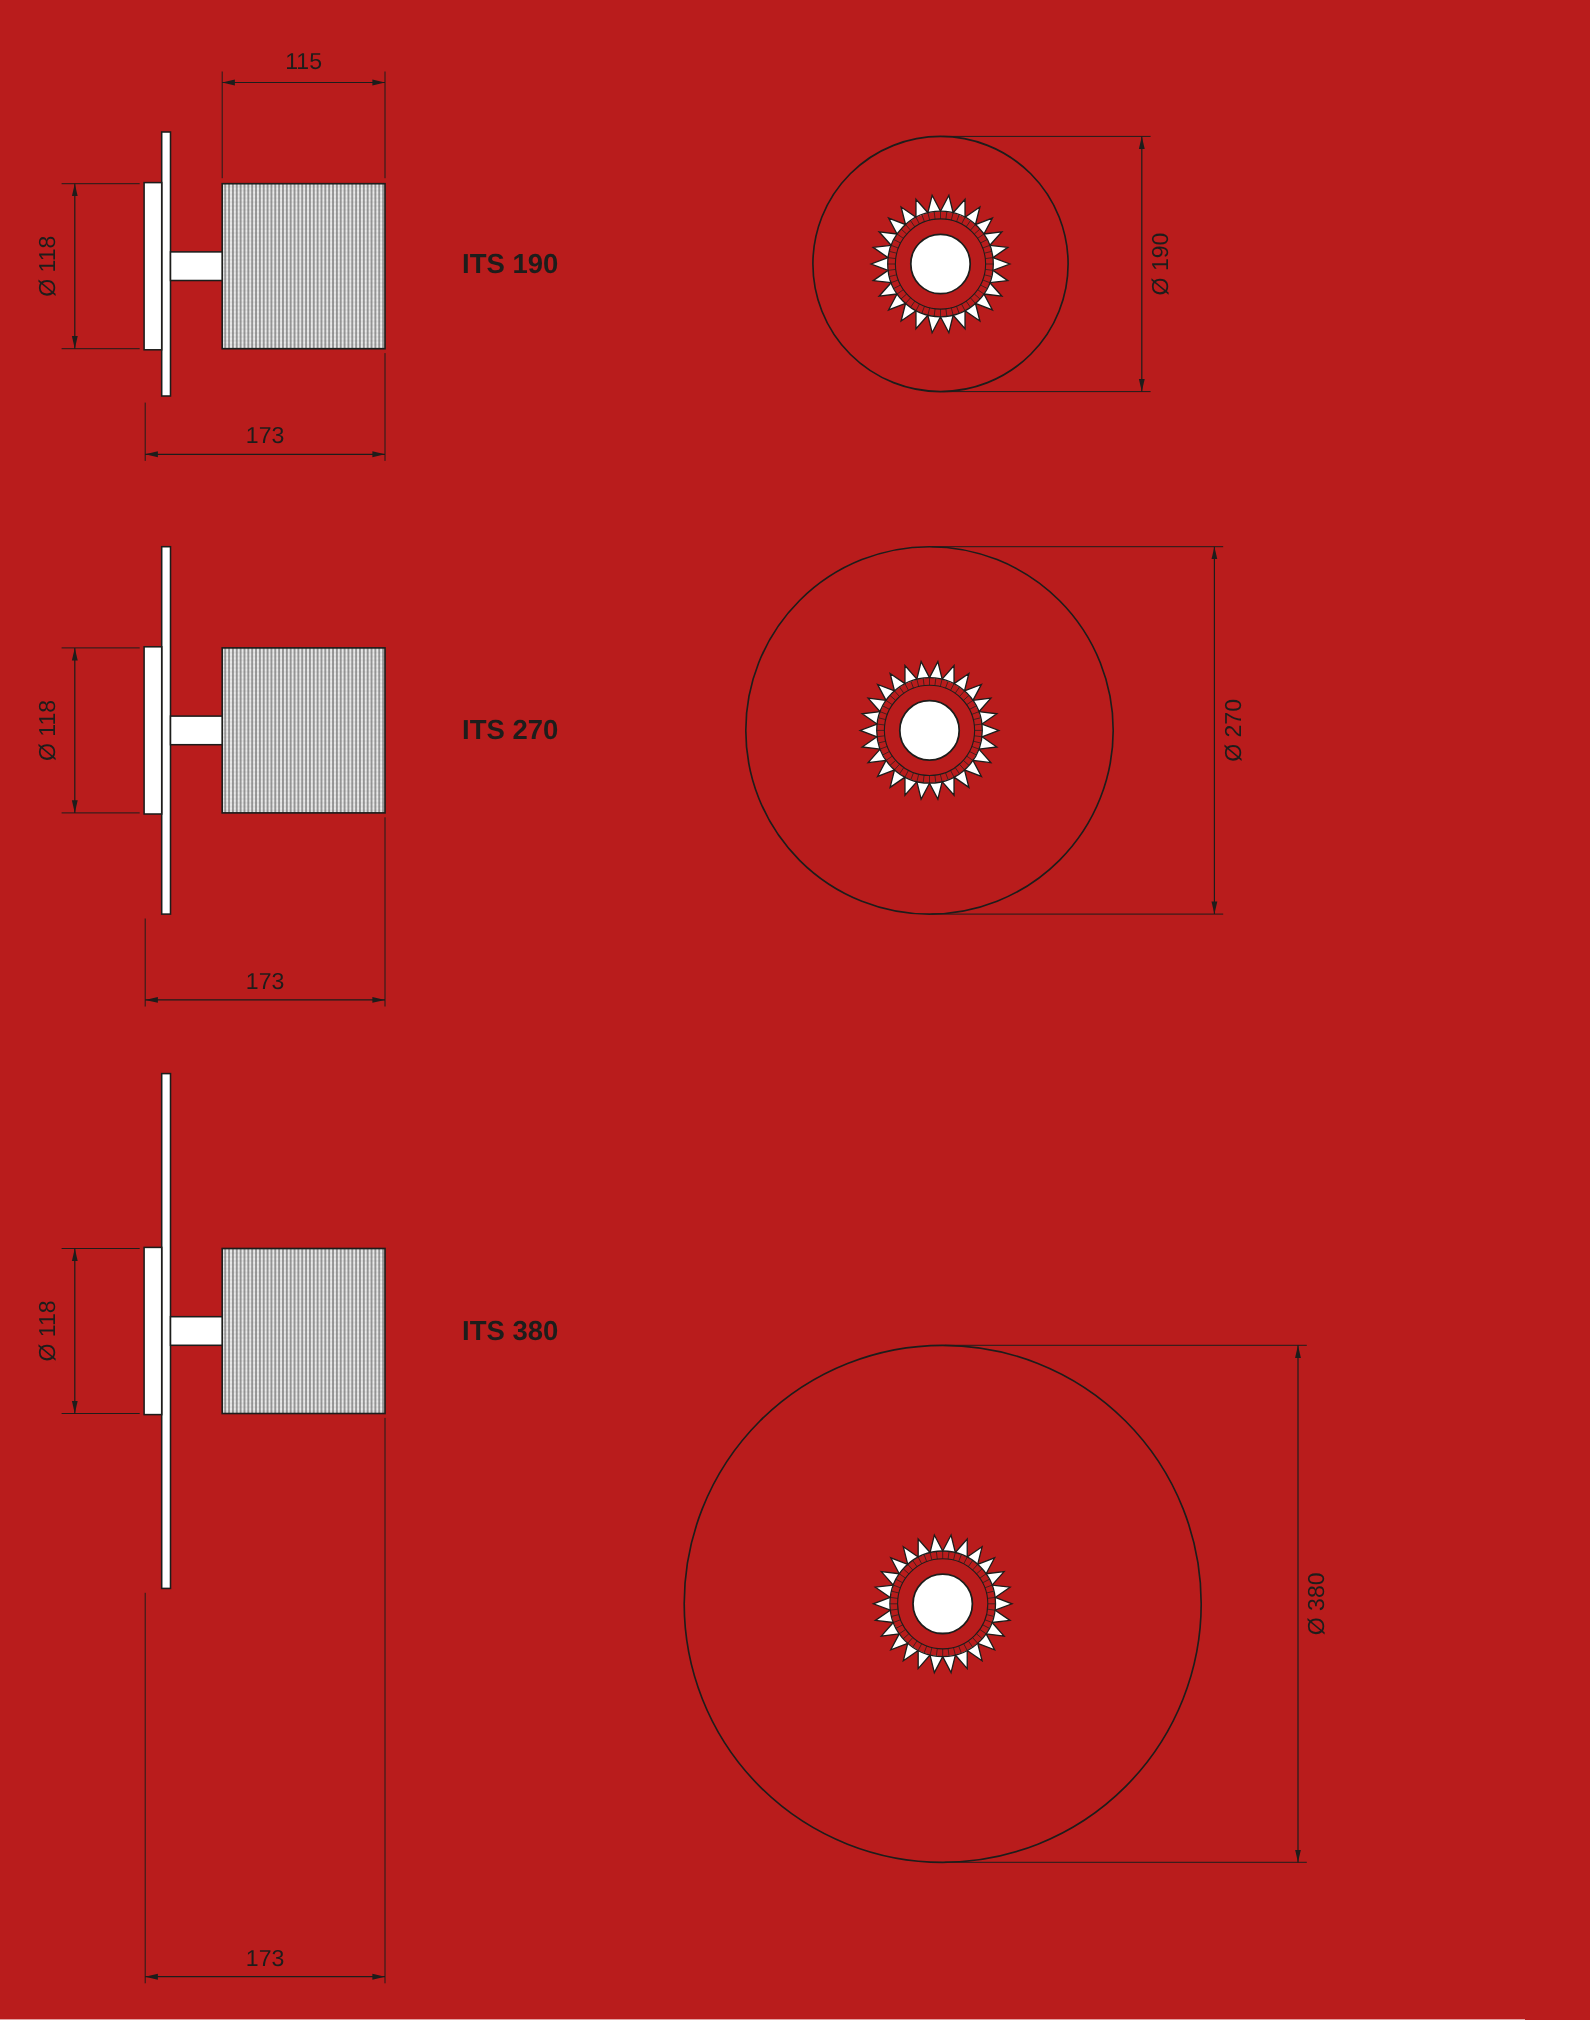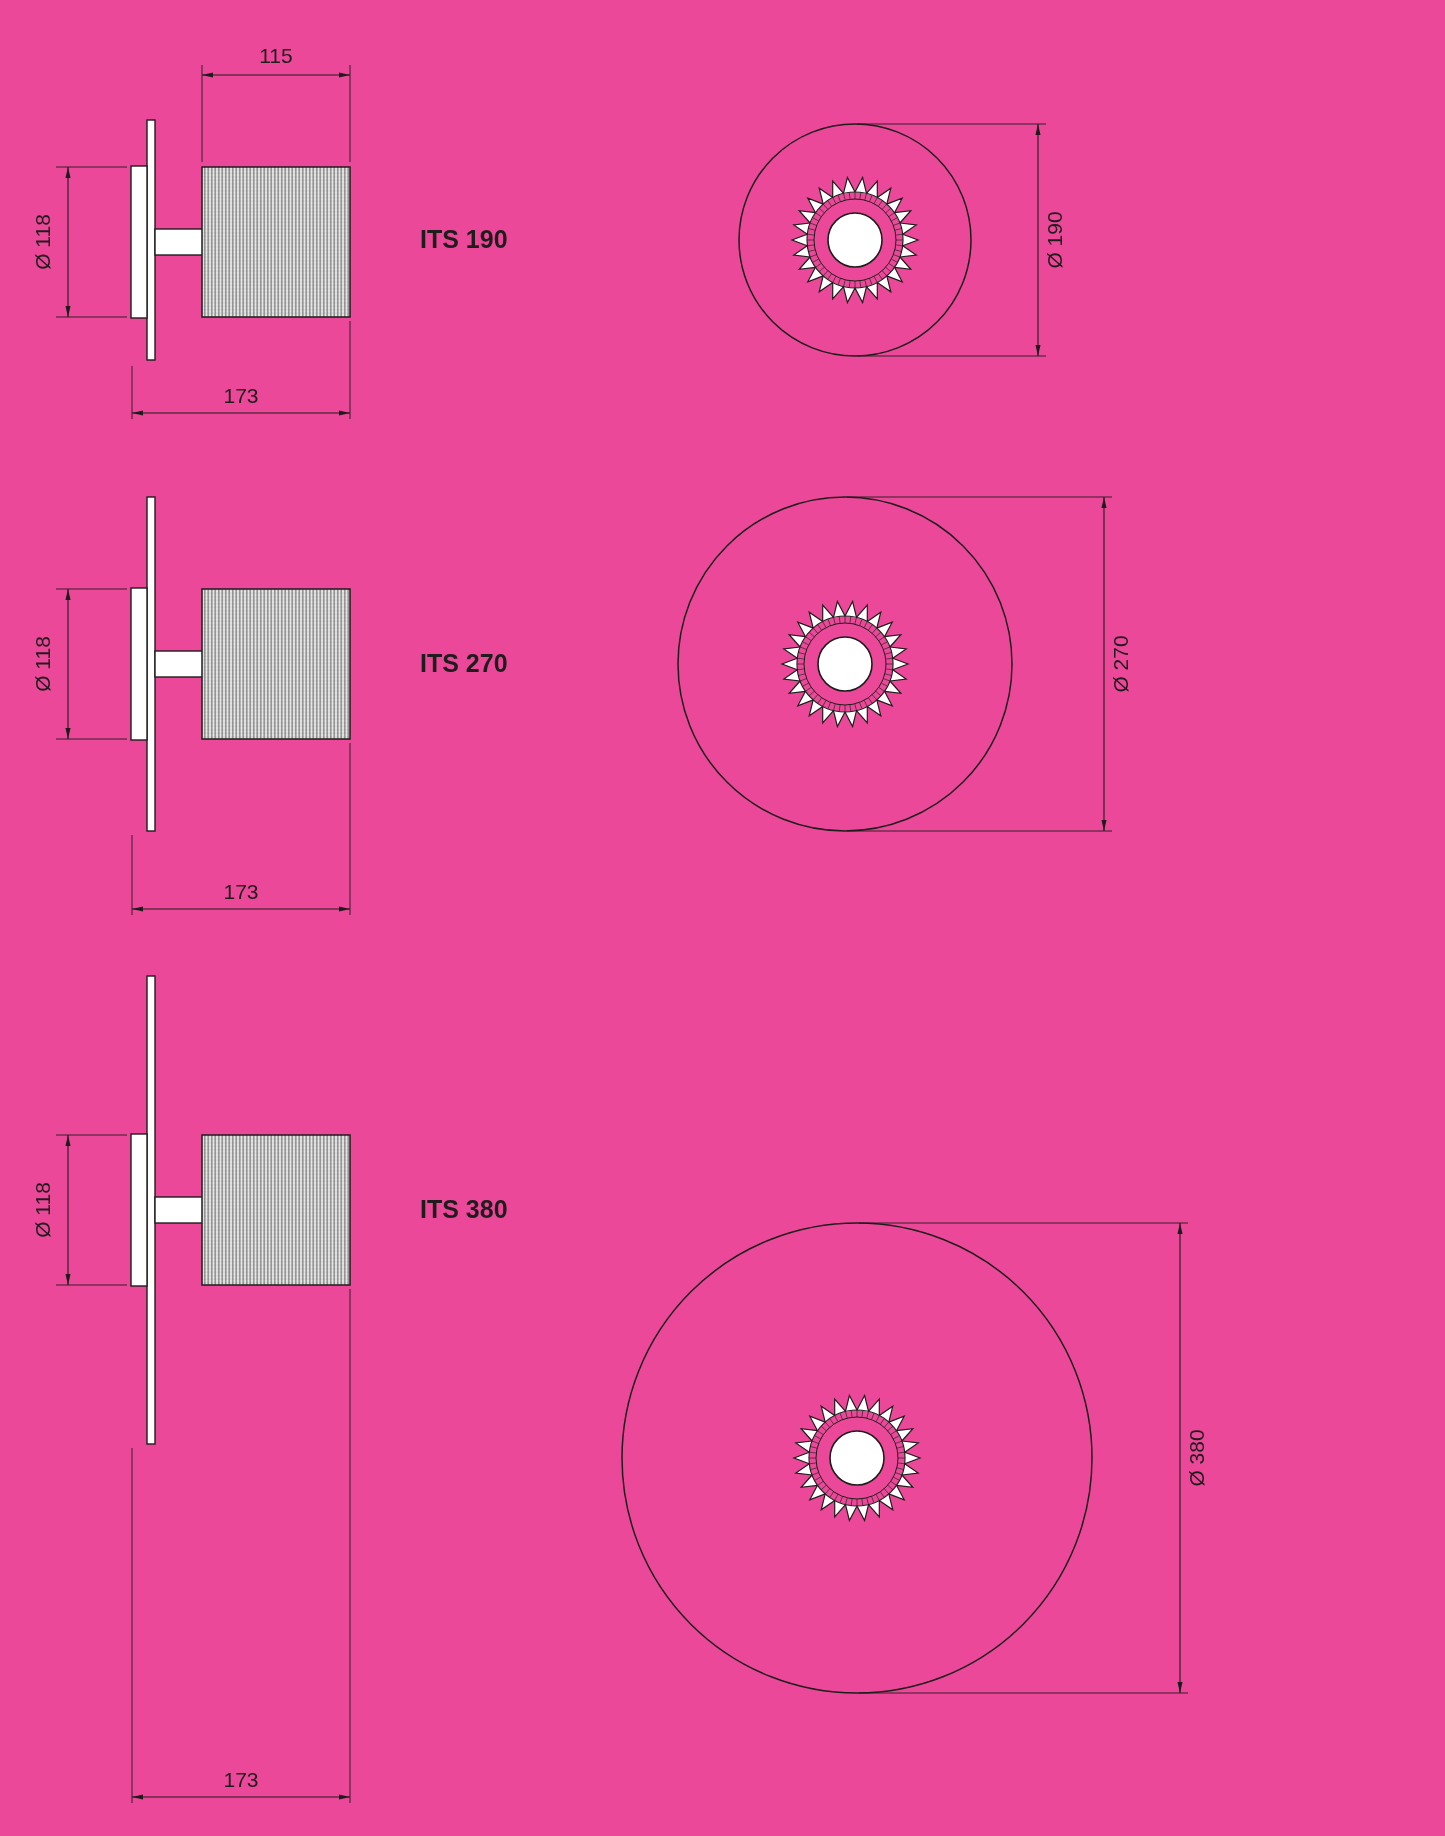--- a/index.html
+++ b/index.html
@@ -1,19 +1,19 @@
 <!DOCTYPE html>
 <html><head>
 <meta charset="utf-8">
 <style>
   html,body{margin:0;padding:0;background:#ffffff;}
   .canvas{
     position:relative;
     width:1445px;height:1836px;
-    background:#ec4899;
+    background:#b91c1c;
     font-family:"Liberation Sans",sans-serif;
   }
   svg{display:block;}
   svg text{
     font-family:"Liberation Sans",sans-serif;
     fill:#1d1d1b;
   }
   .dim-text{font-size:21px;}
   .model-label{font-size:25px;font-weight:bold;}
   .part{fill:#ffffff;stroke:#1d1d1b;stroke-width:1.4;}

